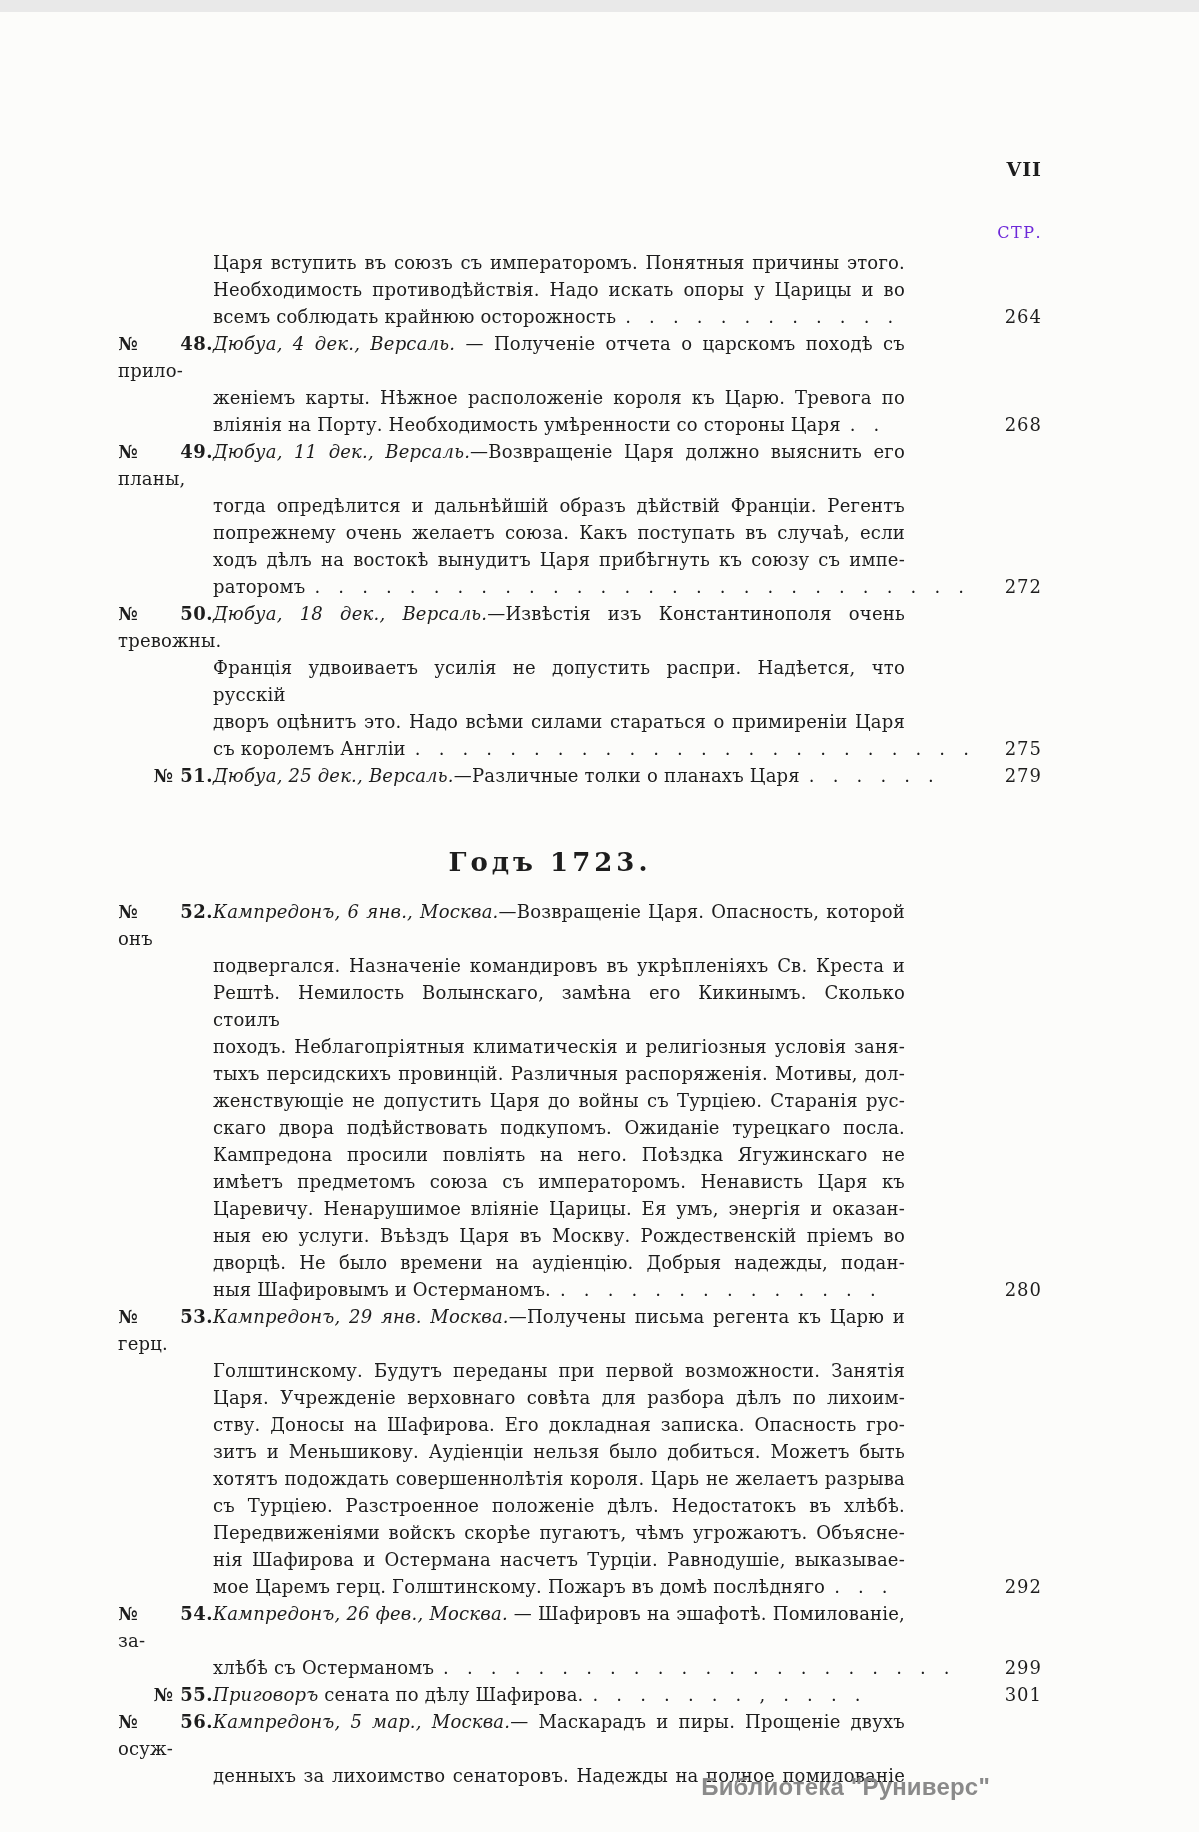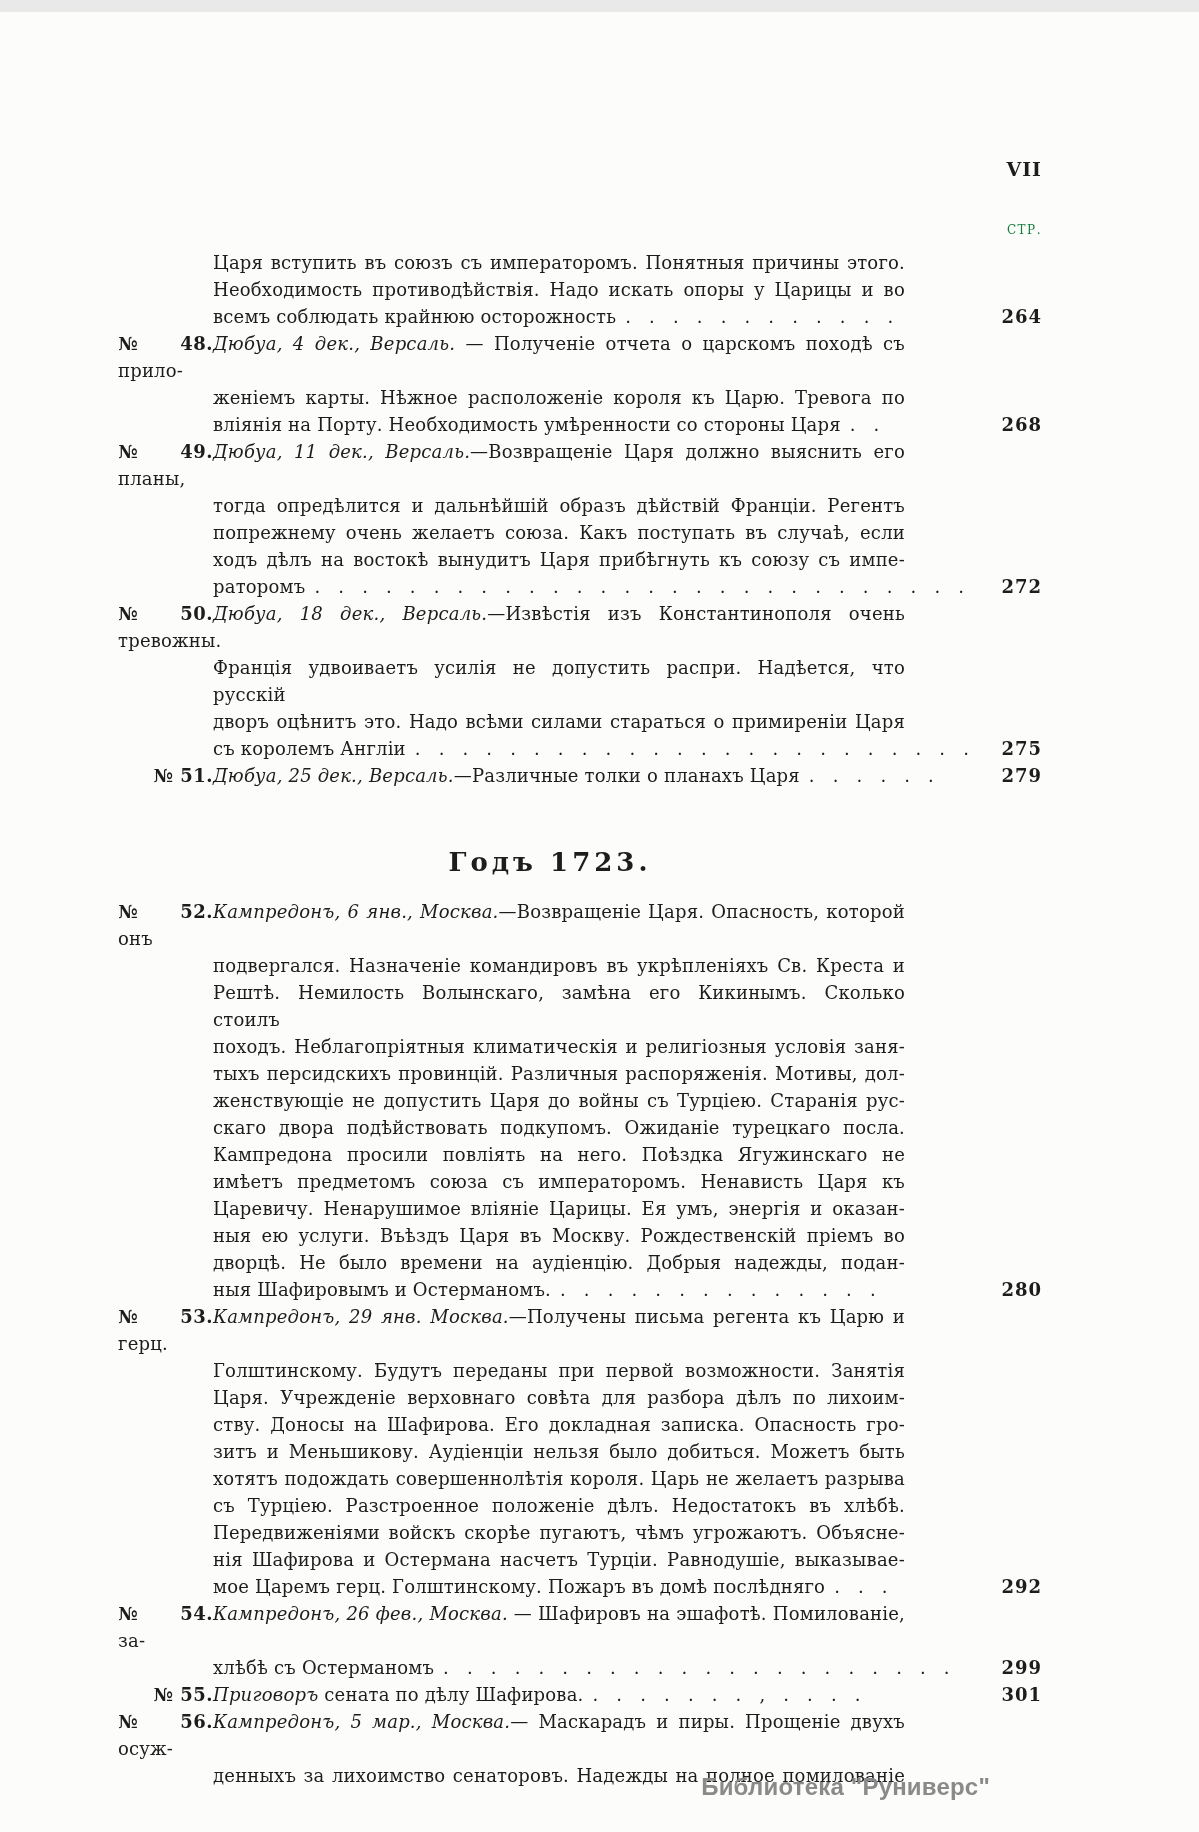--- a/index.html
+++ b/index.html
@@ -21,23 +21,23 @@
     top: 146px;
     right: 157px;
     font-size: 19px;
     font-weight: bold;
     letter-spacing: 1px;
   }
   .col-header {
     position: absolute;
     top: 211px;
     right: 157px;
-    font-size: 12px;
+    font-size: 16px;
     letter-spacing: 1.5px;
-    color: #15803d;
+    color: #6d28d9;
   }
   .toc {
     position: absolute;
     top: 237px;
     left: 118px;
     width: 924px;
     font-size: 18px;
     line-height: 27px;
     letter-spacing: 0.2px;
   }
@@ -71,21 +71,20 @@
     white-space: nowrap;
     word-spacing: 12px;
     margin-left: 9px;
   }
   .spacer { flex: 1 0 0; }
   .pg {
     flex: none;
     width: 62px;
     text-align: right;
     letter-spacing: 1px;
-    font-weight: bold;
   }
   .section-heading {
     margin: 58px 60px 21px 0;
     height: 30px;
     line-height: 30px;
     text-align: center;
     text-align-last: center;
     font-size: 26px;
     font-weight: bold;
     letter-spacing: 4px;

